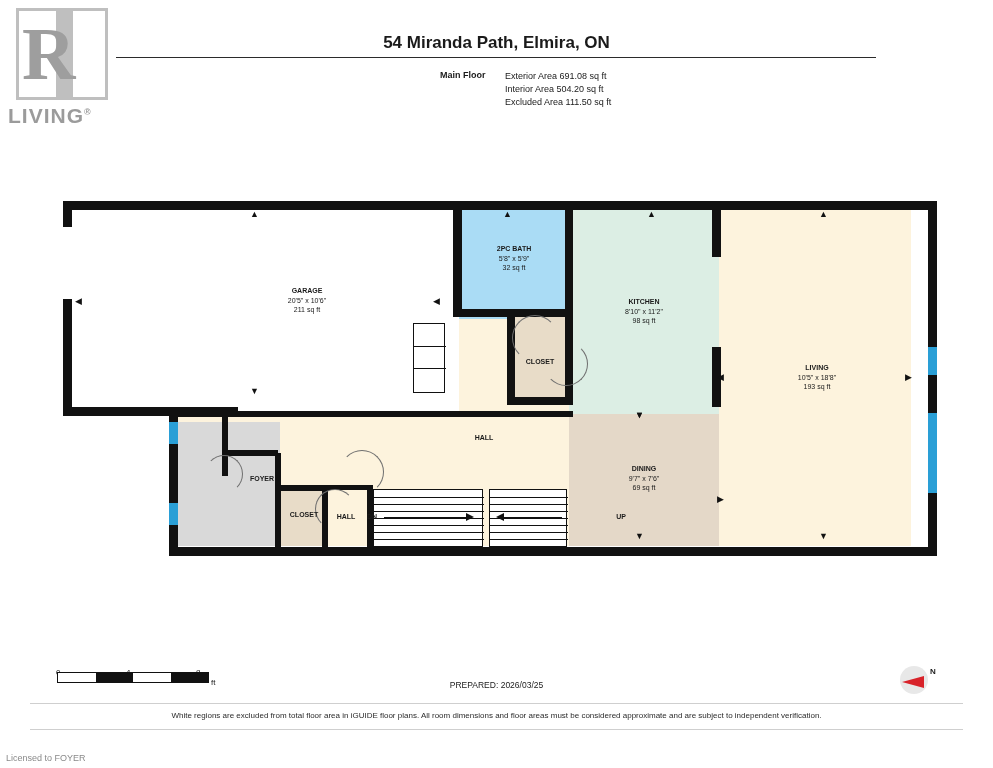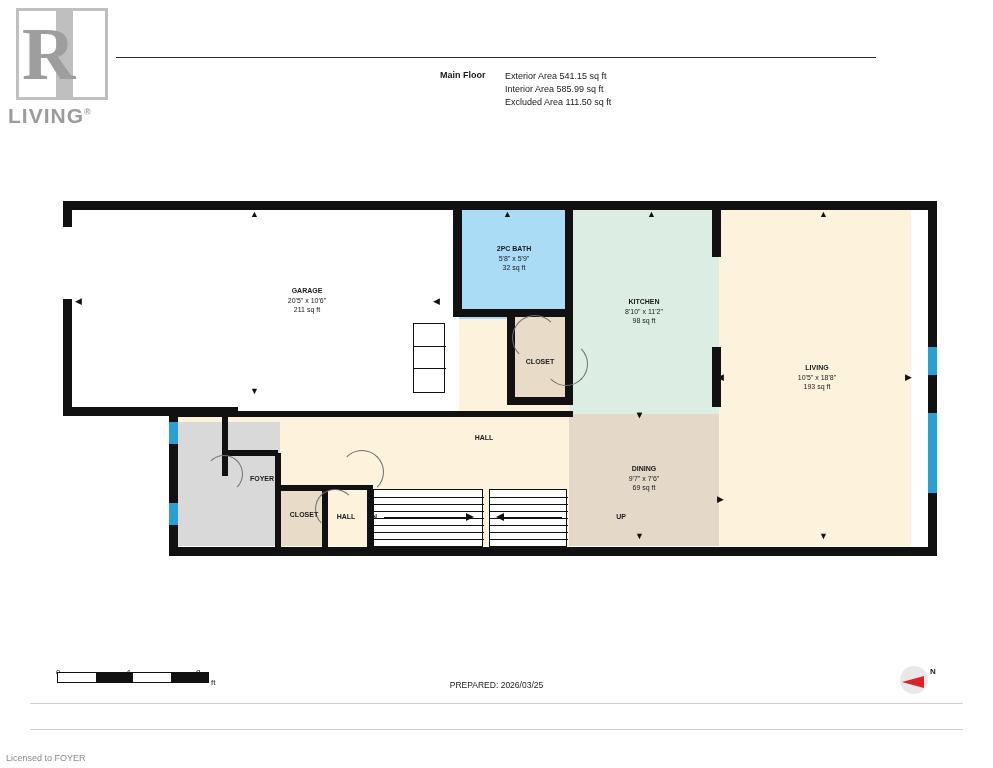--- a/index.html
+++ b/index.html
@@ -99,25 +99,26 @@
 
 <div class="page">
 
   <div class="realtor-logo">
     <div class="rbox"></div>
     <div class="rbar"></div>
     <div class="rletter">R</div>
     <div class="rtext"><span>LIVING</span><sup>®</sup></div>
   </div>
 
+  <div class="title">54 Miranda Path, Elmira, ON</div>
   <div class="title-rule"></div>
   <div class="floor-label">Main Floor</div>
   <div class="area-lines">
-    <div>Exterior Area 541.15 sq ft</div>
-    <div>Interior Area 585.99 sq ft</div>
+    <div>Exterior Area 691.08 sq ft</div>
+    <div>Interior Area 504.20 sq ft</div>
     <div>Excluded Area 111.50 sq ft</div>
   </div>
 
   <div class="plan">
 
     <div class="fill" style="left:12px;top:12px;width:390px;height:206px;background:#ffffff;"></div>
 
     <div class="fill" style="left:402px;top:12px;width:110px;height:110px;background:#aadcf5;"></div>
 
     <div class="fill" style="left:402px;top:122px;width:110px;height:100px;background:#fdf3dd;"></div>
@@ -274,17 +275,18 @@
 
   <div class="prepared">PREPARED: 2026/03/25</div>
 
   <div class="compass">
     <div class="circ"></div>
     <div class="needle"></div>
     <div class="n">N</div>
   </div>
 
   <div class="disclaimer-rule"></div>
+  <div class="disclaimer">White regions are excluded from total floor area in iGUIDE floor plans. All room dimensions and floor areas must be considered approximate and are subject to independent verification.</div>
   <div class="disclaimer-rule2"></div>
 
   <div class="licensed">Licensed to FOYER</div>
 
 </div>
 
 </body></html>

